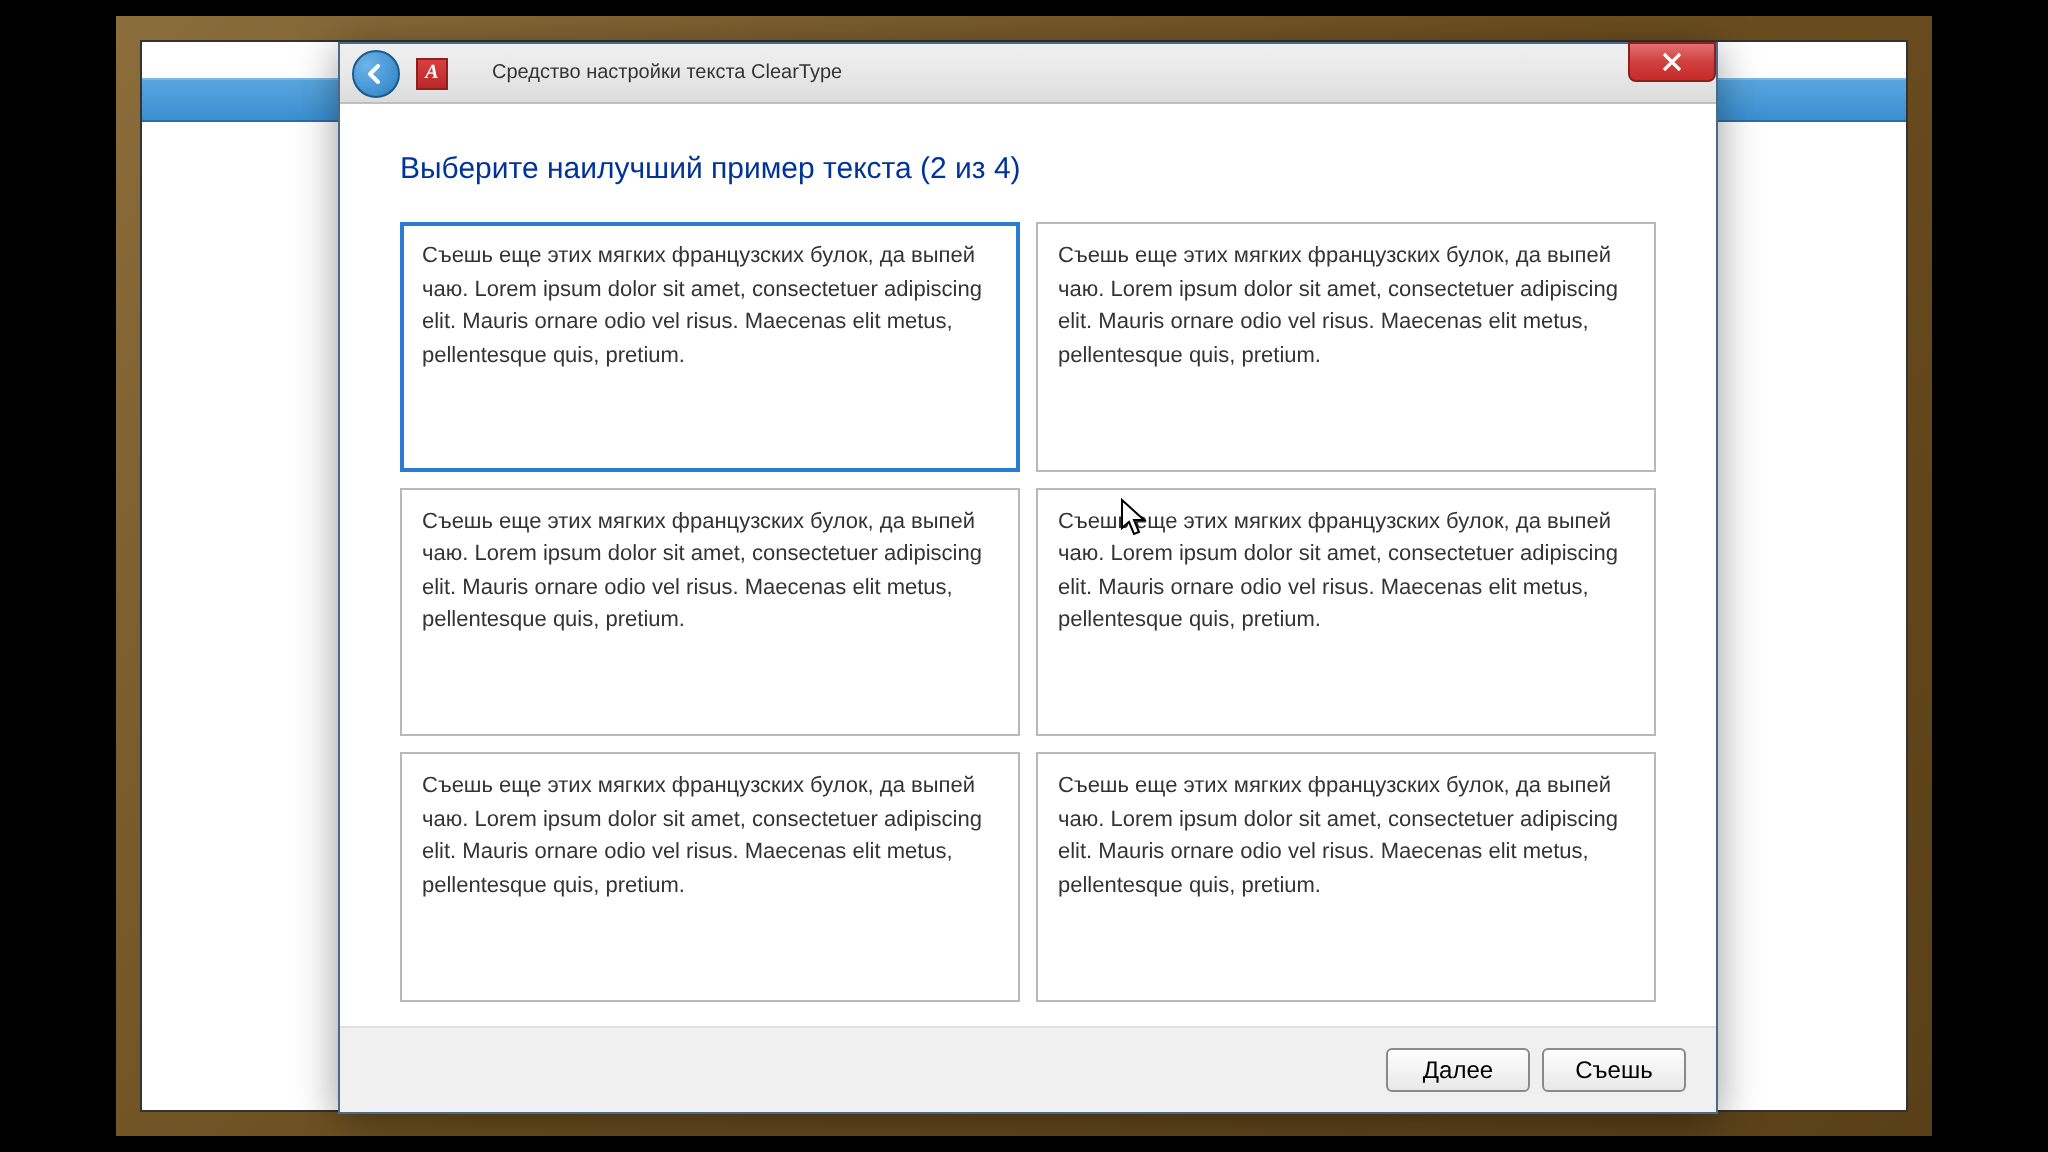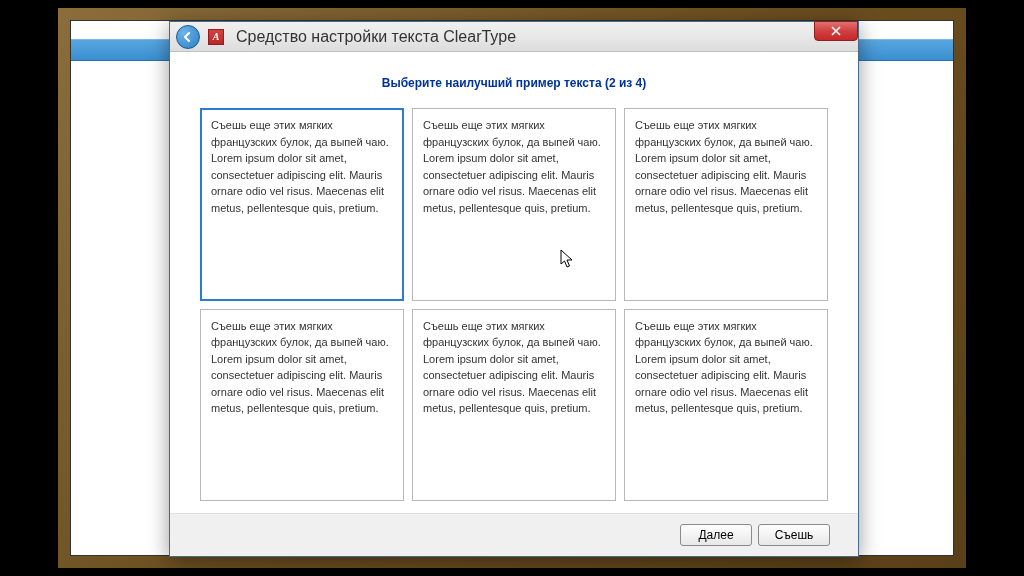--- a/index.html
+++ b/index.html
@@ -79,22 +79,22 @@
       background: linear-gradient(#d84040, #b82828);
       border: 1px solid #902020;
       color: #fff;
       font-size: 10px;
       font-weight: bold;
       font-style: italic;
       font-family: Georgia, serif;
       line-height: 1;
     }
     .title-text {
-      margin-left: 12px;
-      font-size: 16px;
+      margin-left: 22px;
+      font-size: 10px;
       color: #333;
     }
     .close-btn {
       position: absolute;
       right: 0;
       top: -1px;
       width: 44px;
       height: 20px;
       background: linear-gradient(#e27070, #d04040, #c82828);
       border: 1px solid #8a2020;
@@ -106,28 +106,27 @@
     }
     .close-btn svg { width: 10px; height: 10px; }
     .content-area {
       padding: 24px 30px 12px 30px;
       height: calc(100% - 30px);
       display: flex;
       flex-direction: column;
     }
     .heading {
       color: #003399;
-      font-size: 12px;
-      font-weight: bold;
+      font-size: 15px;
+      font-weight: normal;
       margin-bottom: 18px;
-      text-align: center;
     }
     .samples-grid {
       display: grid;
-      grid-template-columns: repeat(3, 1fr);
+      grid-template-columns: repeat(2, 1fr);
       gap: 8px;
       flex: 1;
     }
     .sample {
       border: 1px solid #b8b8b8;
       padding: 8px 10px;
       font-size: 11px;
       line-height: 1.5;
       color: #333;
       cursor: pointer;
@@ -137,21 +136,21 @@
       border: 2px solid #2b7bd0;
       padding: 7px 9px;
     }
     .button-row {
       display: flex;
       justify-content: flex-end;
       gap: 6px;
       padding-top: 10px;
       border-top: 1px solid #e0e0e0;
       margin: 12px -30px -12px -30px;
-      padding: 10px 28px;
+      padding: 10px 15px;
       background: #f0f0f0;
     }
     .win-btn {
       min-width: 72px;
       height: 22px;
       font-size: 12px;
       border: 1px solid #8a8a8a;
       border-radius: 3px;
       background: linear-gradient(#fefefe, #e8e8e8);
       cursor: pointer;

